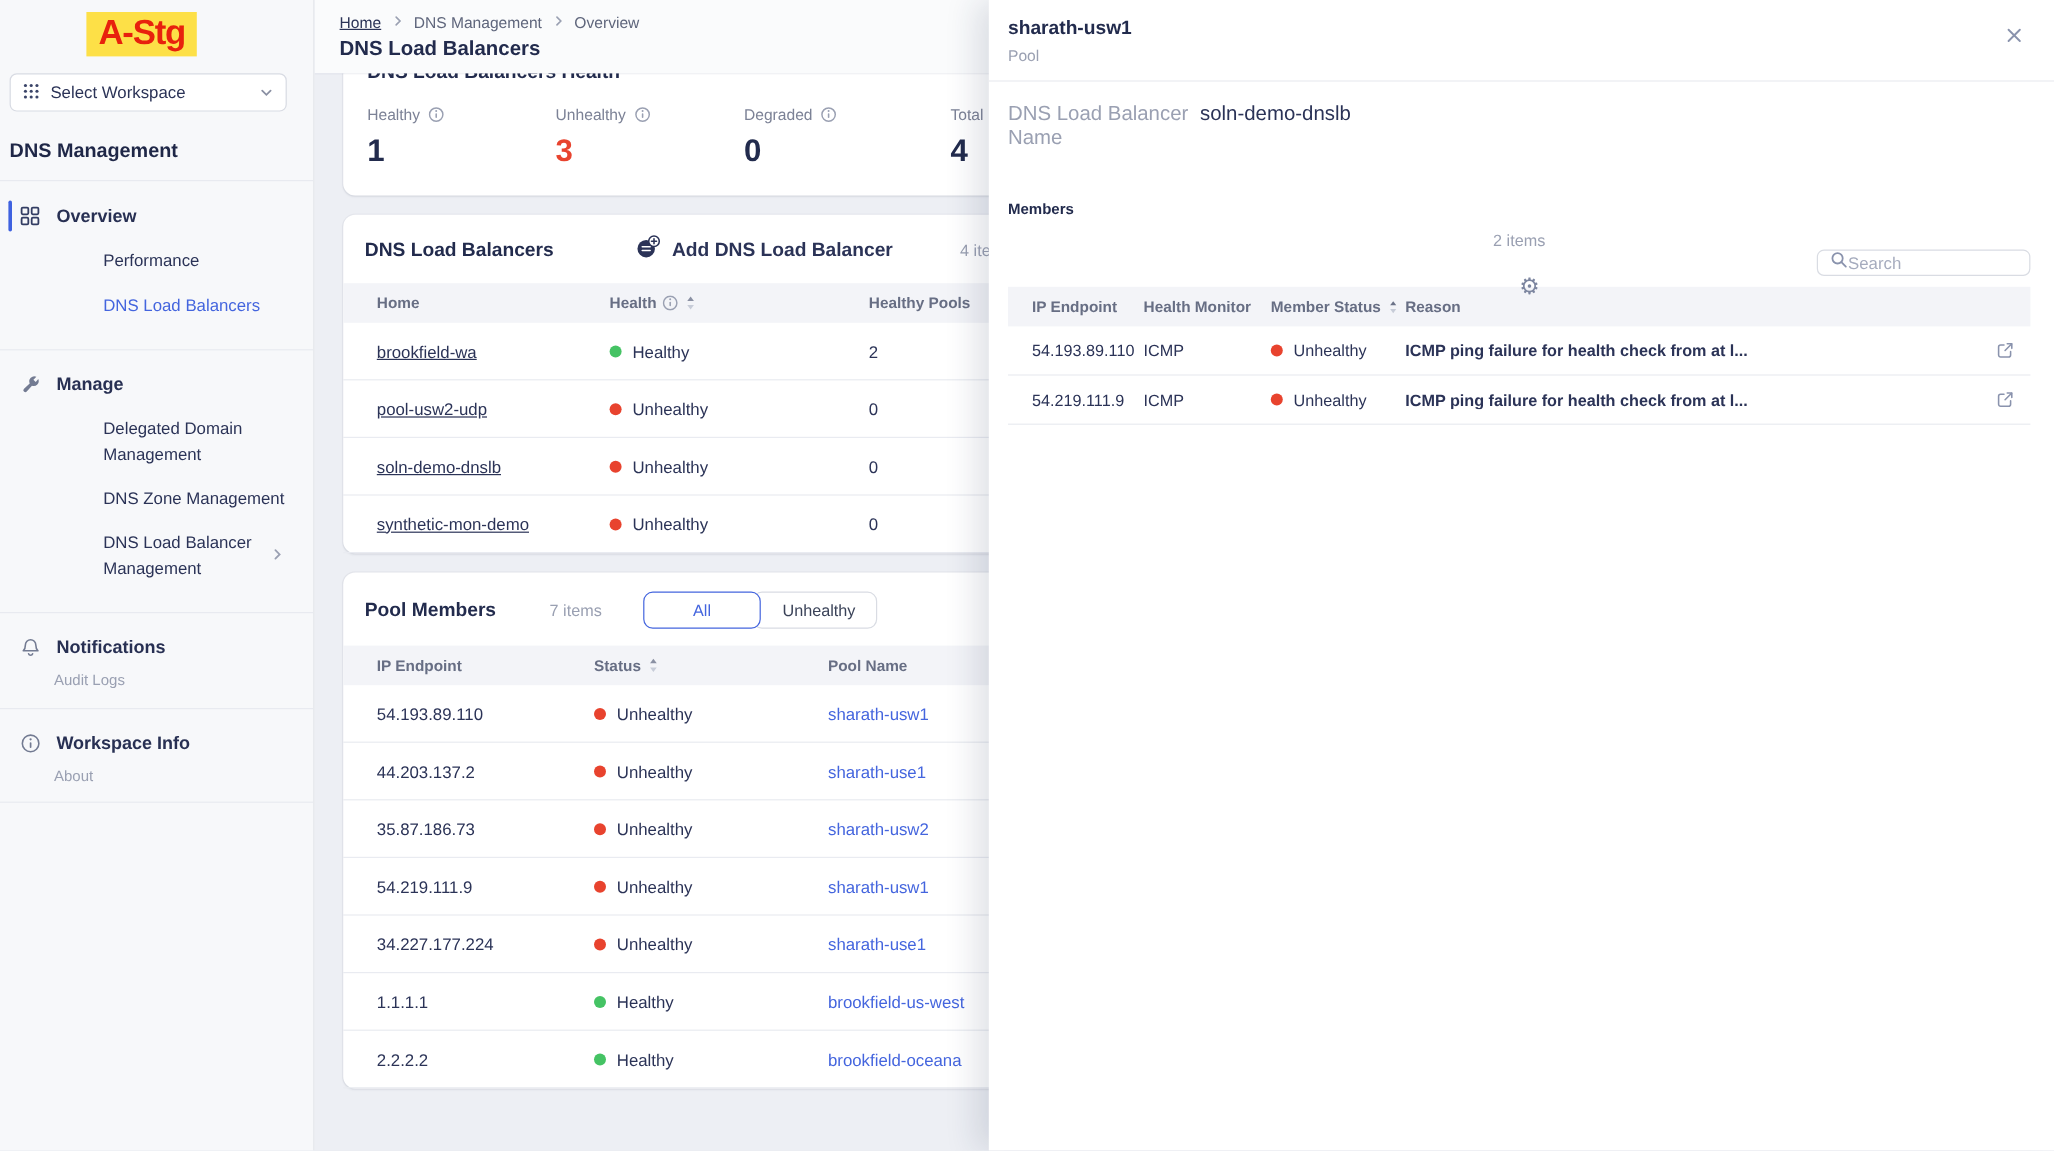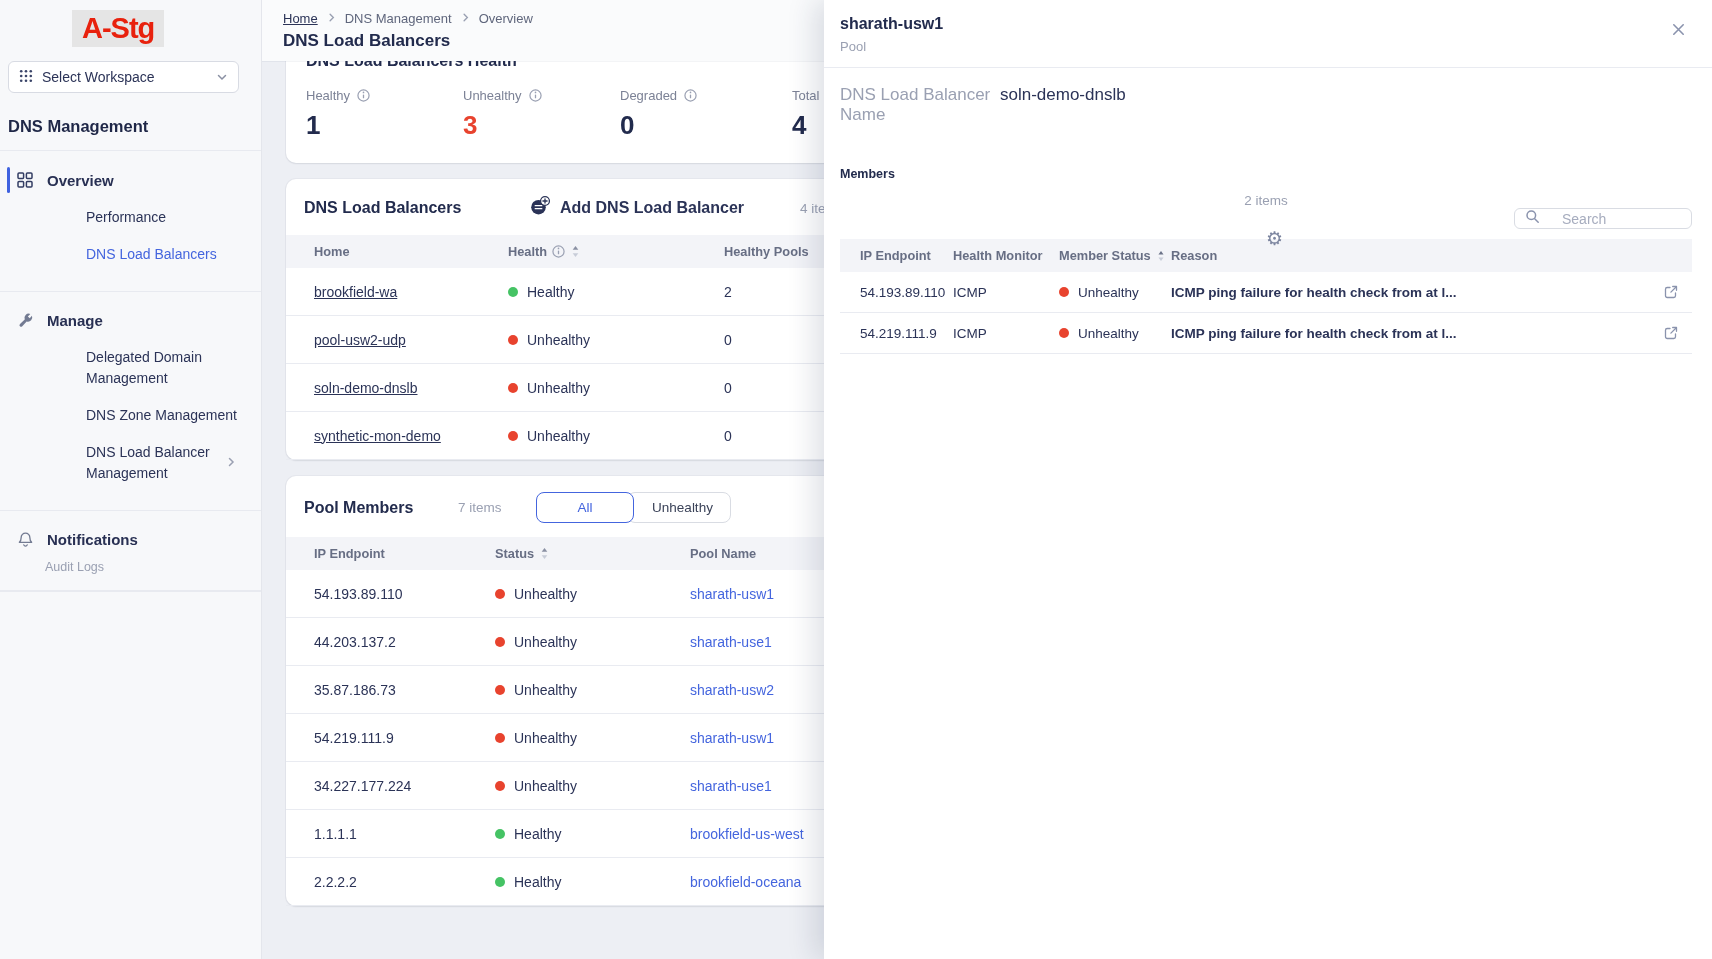--- a/index.html
+++ b/index.html
@@ -1,21 +1,21 @@
 <!DOCTYPE html>
 <html><head>
 <meta charset="utf-8">
 <style>
   * { margin:0; padding:0; box-sizing:border-box; }
   body { font-family:"Liberation Sans", sans-serif; background:#dfe2e8; }
   .app { position:relative; width:1712px; height:959px; background:#edeff4; overflow:hidden; color:#2b3357; }
 
   
   .sidebar { position:absolute; left:0; top:0; bottom:0; width:262px; background:#f7f8fa; border-right:1px solid #e4e6ec; z-index:4; }
-  .logo { display:inline-block; margin:10px 0 12px 72px; background:#e5e5e5; padding:2px 10px; font-size:29px; font-weight:800; color:#e8210d; letter-spacing:-1px; }
+  .logo { display:inline-block; margin:10px 0 12px 72px; background:#fde047; padding:2px 10px; font-size:29px; font-weight:800; color:#e8210d; letter-spacing:-1px; }
   .ws-select { display:flex; align-items:center; gap:9px; margin:2px 22px 0 8px; height:32px; background:#fff; border:1px solid #d8dbe3; border-radius:6px; padding:0 10px; font-size:14px; color:#2b3357; cursor:pointer; }
   .ws-select .chev { margin-left:auto; display:flex; }
   .product-title { margin:24px 16px 14px 8px; font-size:16.5px; font-weight:700; color:#1f2747; }
   .divider { border-top:1px solid #e8eaf0; }
   .nav-group { padding:10px 0 18px 0; }
   .nav-head { position:relative; display:flex; align-items:center; gap:13px; padding:10px 16px; font-size:15px; font-weight:600; color:#283053; cursor:pointer; }
   .nav-head .bar { position:absolute; left:7px; top:6px; bottom:6px; width:3px; border-radius:2px; background:transparent; }
   .nav-head.active .bar { background:#3f62e0; }
   .nav-head .gicon { display:flex; width:18px; justify-content:center; }
   .nav-sub { display:block; padding:8px 24px 8px 45px; font-size:14px; color:#2b3357; line-height:21px; text-decoration:none; cursor:pointer;margin-left:41px; }
@@ -77,21 +77,21 @@
   .panel-title { font-size:16px; font-weight:600; color:#222b4d; }
   .panel-sub { margin-top:6px; font-size:13px; color:#9aa0b2; }
   .close { position:absolute; top:22px; right:26px; background:none; border:none; cursor:pointer; display:flex; }
   .panel-body { padding:0 20px 0 16px; }
   .sec-h { margin-top:22px; font-size:12.5px; font-weight:700; color:#222b4d; }
   .sec-h.mt { margin-top:42px; }
   .detail-row { display:flex; margin-top:17px; font-size:17px; }
   .dl { width:160px; color:#9aa0b2; }
   .dv { color:#2b3357; }
   .toolbar { display:flex; align-items:center; margin-top:12px; height:30px;flex-direction:column; }
-  .search { margin-left:auto; display:flex; align-items:center; gap:22px; width:178px; height:30px; border:1px solid #d9dce3; border-radius:6px; padding:0 10px; background:#fff; cursor:text; }
+  .search { margin-left:auto; display:flex; align-items:center; gap:0; width:178px; height:30px; border:1px solid #d9dce3; border-radius:6px; padding:0 10px; background:#fff; cursor:text; }
   .search input { border:none; outline:none; width:100%; font-family:inherit; font-size:14px; color:#2b3357; background:transparent; }
   .search input::placeholder { color:#a6acbe; }
   .gear { margin-left:17px; font-size:19px; color:#7d86a0; line-height:1; cursor:pointer; }
   .mem-table { margin-top:16px; }
   .grid-mem { grid-template-columns:93px 106px 112px 1fr; padding-left:20px; }
   .trow.mem { height:41px; font-size:13.5px; }
   .reason { display:flex; align-items:center; overflow:hidden; padding-right:14px; }
   .rtext { white-space:nowrap; overflow:hidden;font-weight:bold; }
   .ext { margin-left:auto; display:flex; padding-left:10px; cursor:pointer; }
 </style>
@@ -177,20 +177,34 @@
               <path d="M9 2.2a4.6 4.6 0 0 1 4.6 4.6c0 3.4 1 4.4 1.9 5.2H2.5c.9-.8 1.9-1.8 1.9-5.2A4.6 4.6 0 0 1 9 2.2z"></path>
               <path d="M7.2 14.7a1.9 1.9 0 0 0 3.6 0" stroke-linecap="round"></path>
             </svg>
         </span>
         <span>Notifications</span>
       </div>
       <div class="nav-note">Audit Logs</div>
     </div>
     <div class="divider"></div>
 
+    <div class="nav-group" style="padding-bottom:8px">
+      <div class="nav-head">
+        <span class="bar"></span>
+        <span class="gicon">
+          <svg width="17" height="17" viewBox="0 0 18 18" fill="none">
+              <circle cx="9" cy="9" r="7.3" stroke="#737b92" stroke-width="1.4"></circle>
+              <rect x="8.25" y="8" width="1.5" height="5" rx=".75" fill="#737b92"></rect>
+              <circle cx="9" cy="5.4" r="1" fill="#737b92"></circle>
+            </svg>
+        </span>
+        <span>Workspace Info</span>
+      </div>
+      <div class="nav-note">About</div>
+    </div>
     <div class="divider"></div>
   </aside>
 
   <div class="main">
     <div class="page-header">
       <div class="breadcrumb">
         <a>Home</a>
         <span><svg width="11" height="11" viewBox="0 0 12 12" fill="none" stroke="#9aa0b2" stroke-width="1.5" stroke-linecap="round">
               <path d="M4.5 2.5 8 6l-3.5 3.5"></path>
             </svg></span>

